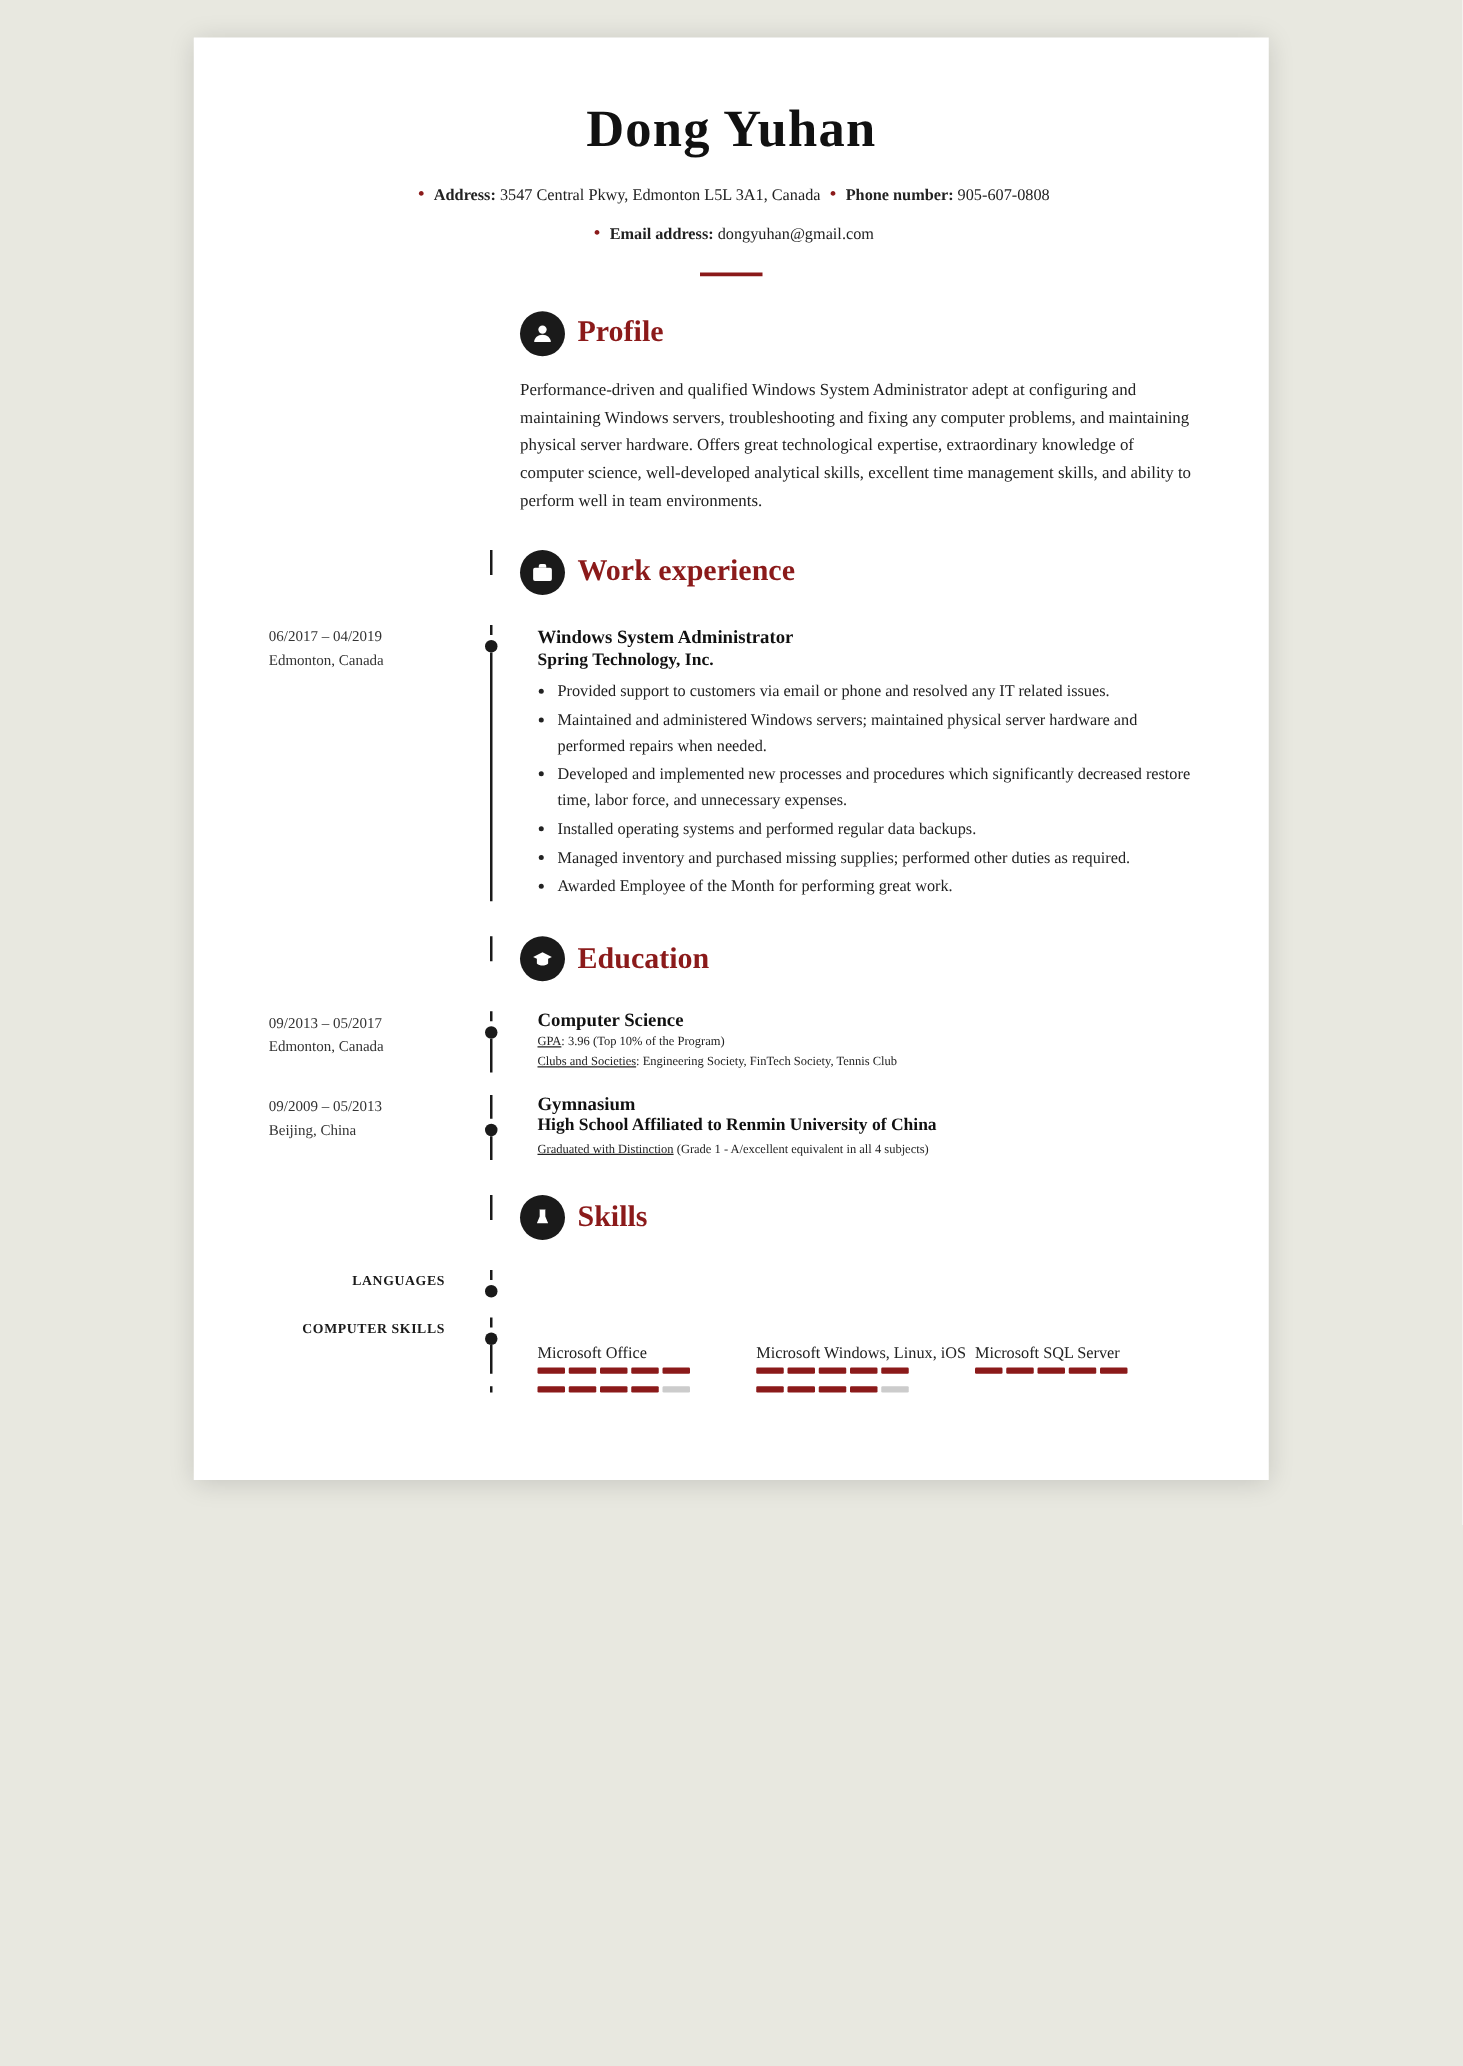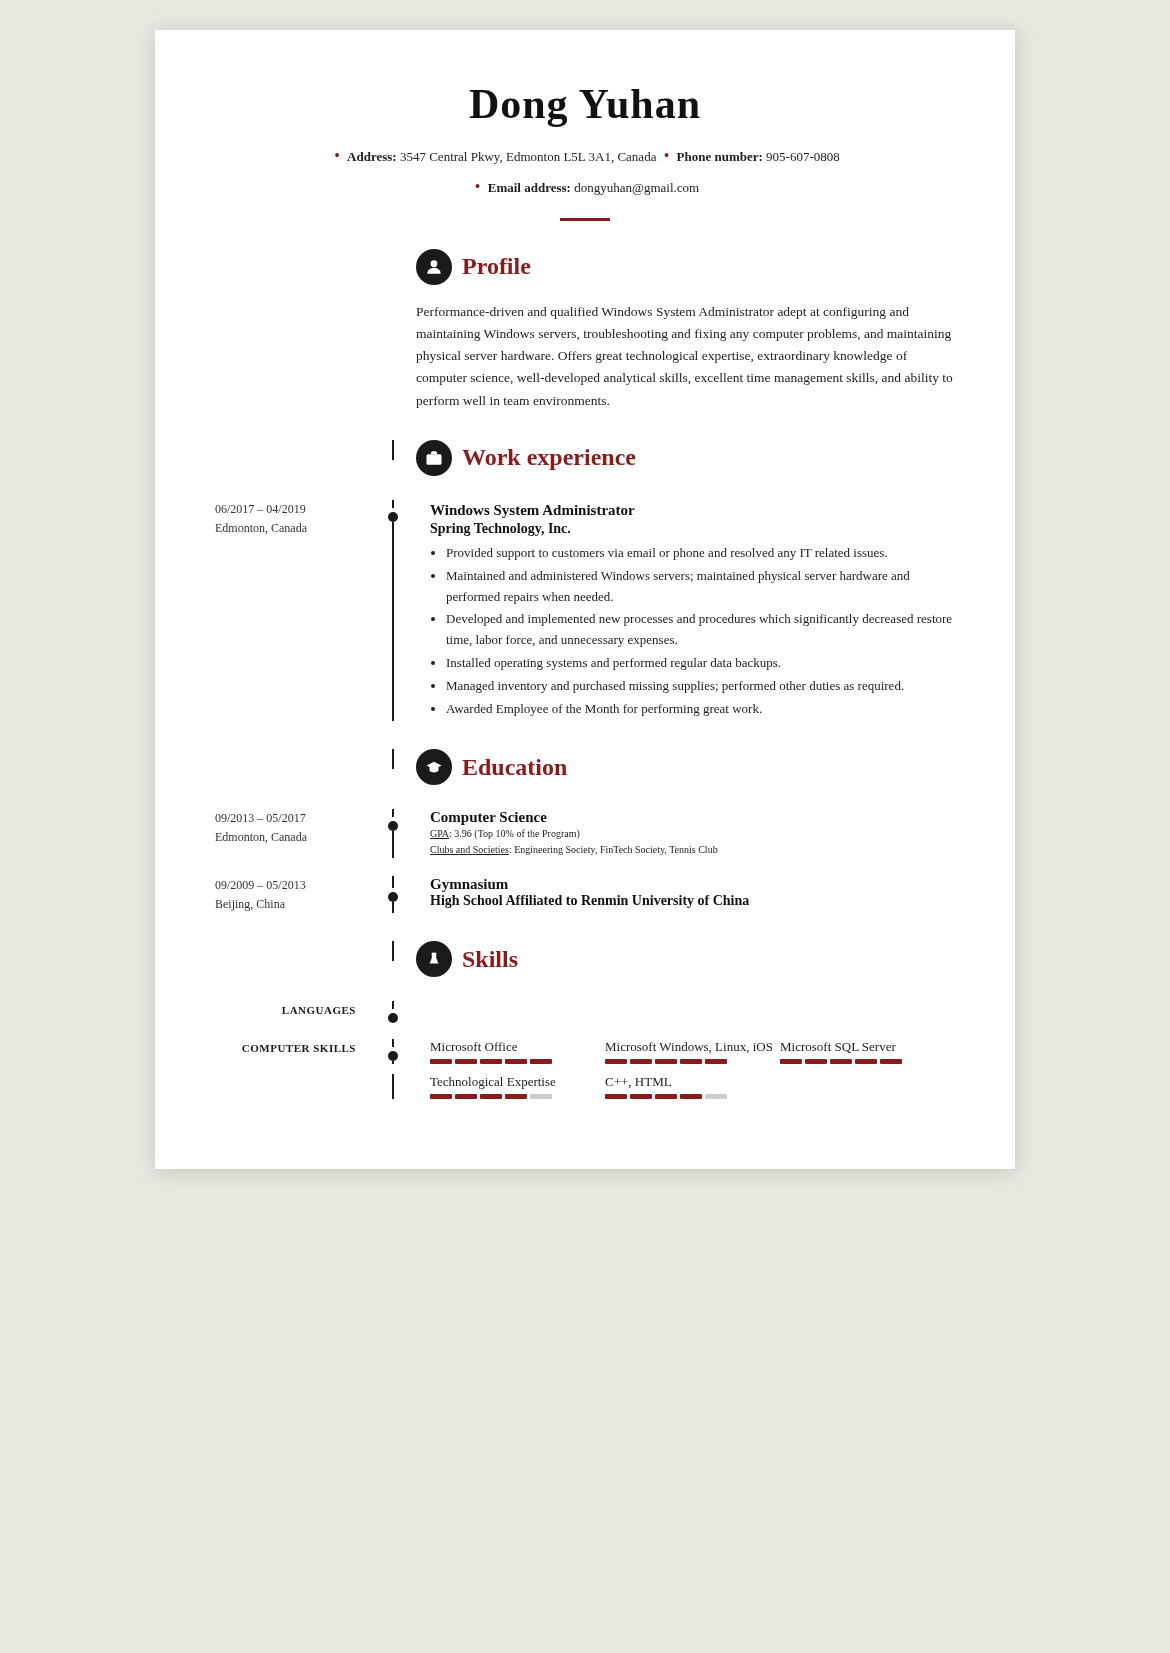--- a/index.html
+++ b/index.html
@@ -280,20 +280,24 @@
       <div>Beijing, China</div>
     </div>
     <div style="display:flex; flex-direction:column; align-items:center;">
       <div style="width:2px; background:#1a1a1a; flex:1;"></div>
       <div class="timeline-dot"></div>
       <div style="width:2px; background:#1a1a1a; flex:1;"></div>
     </div>
     <div style="padding-left:14px;">
       <div class="edu-degree">Gymnasium</div>
       <div class="edu-school">High School Affiliated to Renmin University of China</div>
+      <div class="edu-detail">
+        <span class="underline">Graduated with Distinction</span>
+        <span> (Grade 1 - A/excellent equivalent in all 4 subjects)</span>
+      </div>
     </div>
   </div>
 
   <div style="display:grid; grid-template-columns: 155px 46px 1fr; margin-bottom: 8px;">
     <div></div>
     <div style="display:flex; flex-direction:column; align-items:center;">
       <div style="width:2px; background:#1a1a1a; height:20px;"></div>
     </div>
     <div>
       <div class="section-header-row">
@@ -318,21 +322,21 @@
     </div>
   </div>
 
   <div style="display:grid; grid-template-columns: 155px 46px 1fr; margin-bottom: 10px;">
     <div style="text-align:right; padding-right:14px; font-size:11px; font-weight:700; color:#1a1a1a; text-transform:uppercase; letter-spacing:0.5px; padding-top:3px;">COMPUTER SKILLS</div>
     <div style="display:flex; flex-direction:column; align-items:center;">
       <div style="width:2px; background:#1a1a1a; height:8px;"></div>
       <div class="timeline-dot"></div>
       <div style="width:2px; background:#1a1a1a; flex:1;"></div>
     </div>
-    <div style="padding-left:14px;">
+    <div style="padding-left:14px;margin-top:20px;">
       <div style="display:flex; gap:0; margin-bottom:4px;">
         <div style="flex:1; font-size:13px; color:#222;">Microsoft Office</div>
         <div style="flex:1; font-size:13px; color:#222;">Microsoft Windows, Linux, iOS</div>
         <div style="flex:1; font-size:13px; color:#222;">Microsoft SQL Server</div>
       </div>
       <div style="display:flex; gap:0;">
 
         <div style="flex:1; display:flex; gap:3px; flex-wrap:nowrap;">
           <div class="bar-seg bar-filled"></div>
           <div class="bar-seg bar-filled"></div>
@@ -359,40 +363,35 @@
       </div>
     </div>
   </div>
 
   <div style="display:grid; grid-template-columns: 155px 46px 1fr; margin-bottom: 10px;">
     <div></div>
     <div style="display:flex; flex-direction:column; align-items:center;">
       <div style="width:2px; background:#1a1a1a; flex:1;"></div>
     </div>
     <div style="padding-left:14px;">
-      <div style="display:flex; gap:0; margin-bottom:4px;">
-        <div style="flex:1; font-size:13px; color:#222;">Technological Expertise</div>
-        <div style="flex:1; font-size:13px; color:#222;">C++, HTML</div>
+      <div style="display:flex; gap:0;">
+
+        <div style="flex:1; display:flex; gap:3px; flex-wrap:nowrap;">
+          <div class="bar-seg bar-filled"></div>
+          <div class="bar-seg bar-filled"></div>
+          <div class="bar-seg bar-filled"></div>
+          <div class="bar-seg bar-filled"></div>
+          <div class="bar-seg bar-empty"></div>
+        </div>
+
+        <div style="flex:1; display:flex; gap:3px; flex-wrap:nowrap;">
+          <div class="bar-seg bar-filled"></div>
+          <div class="bar-seg bar-filled"></div>
+          <div class="bar-seg bar-filled"></div>
+          <div class="bar-seg bar-filled"></div>
+          <div class="bar-seg bar-empty"></div>
+        </div>
         <div style="flex:1;"></div>
       </div>
-      <div style="display:flex; gap:0;">
-
-        <div style="flex:1; display:flex; gap:3px; flex-wrap:nowrap;">
-          <div class="bar-seg bar-filled"></div>
-          <div class="bar-seg bar-filled"></div>
-          <div class="bar-seg bar-filled"></div>
-          <div class="bar-seg bar-filled"></div>
-          <div class="bar-seg bar-empty"></div>
-        </div>
-
-        <div style="flex:1; display:flex; gap:3px; flex-wrap:nowrap;">
-          <div class="bar-seg bar-filled"></div>
-          <div class="bar-seg bar-filled"></div>
-          <div class="bar-seg bar-filled"></div>
-          <div class="bar-seg bar-filled"></div>
-          <div class="bar-seg bar-empty"></div>
-        </div>
-        <div style="flex:1;"></div>
-      </div>
     </div>
   </div>
 
 </div>
 
 </body></html>

